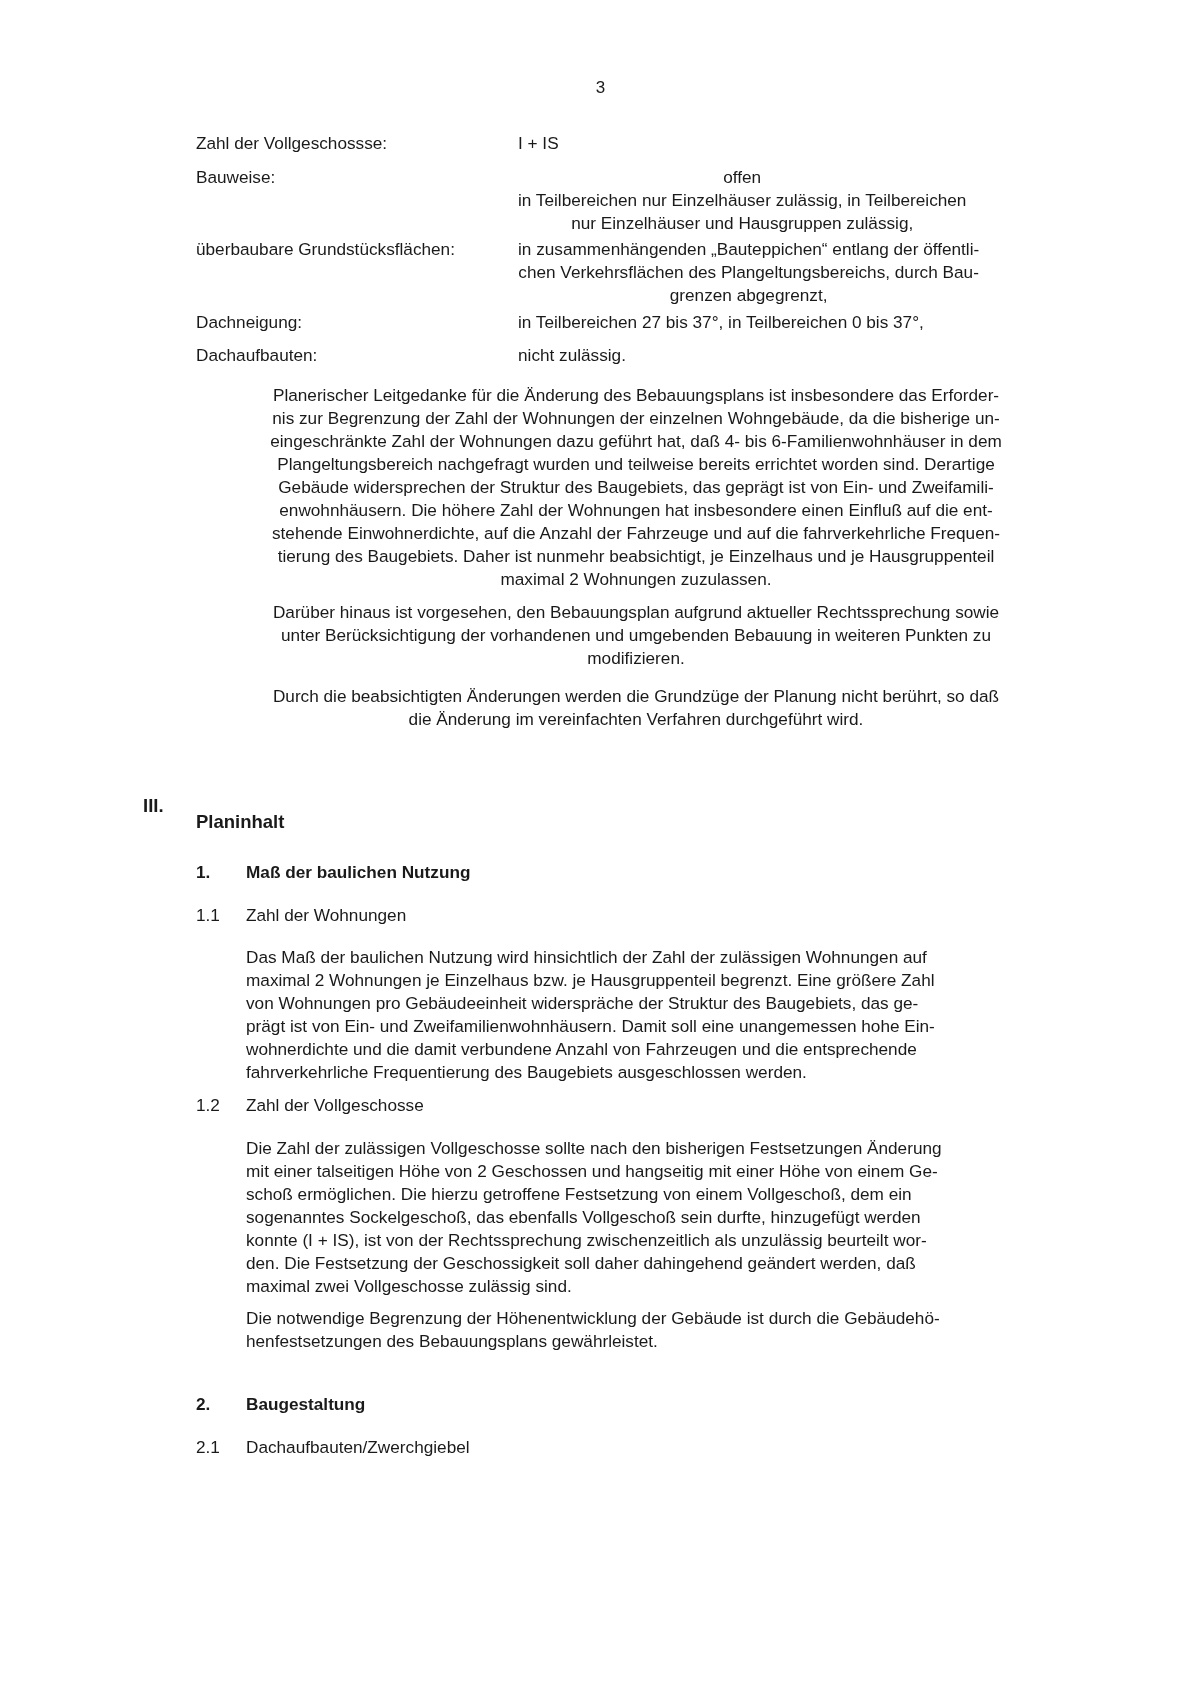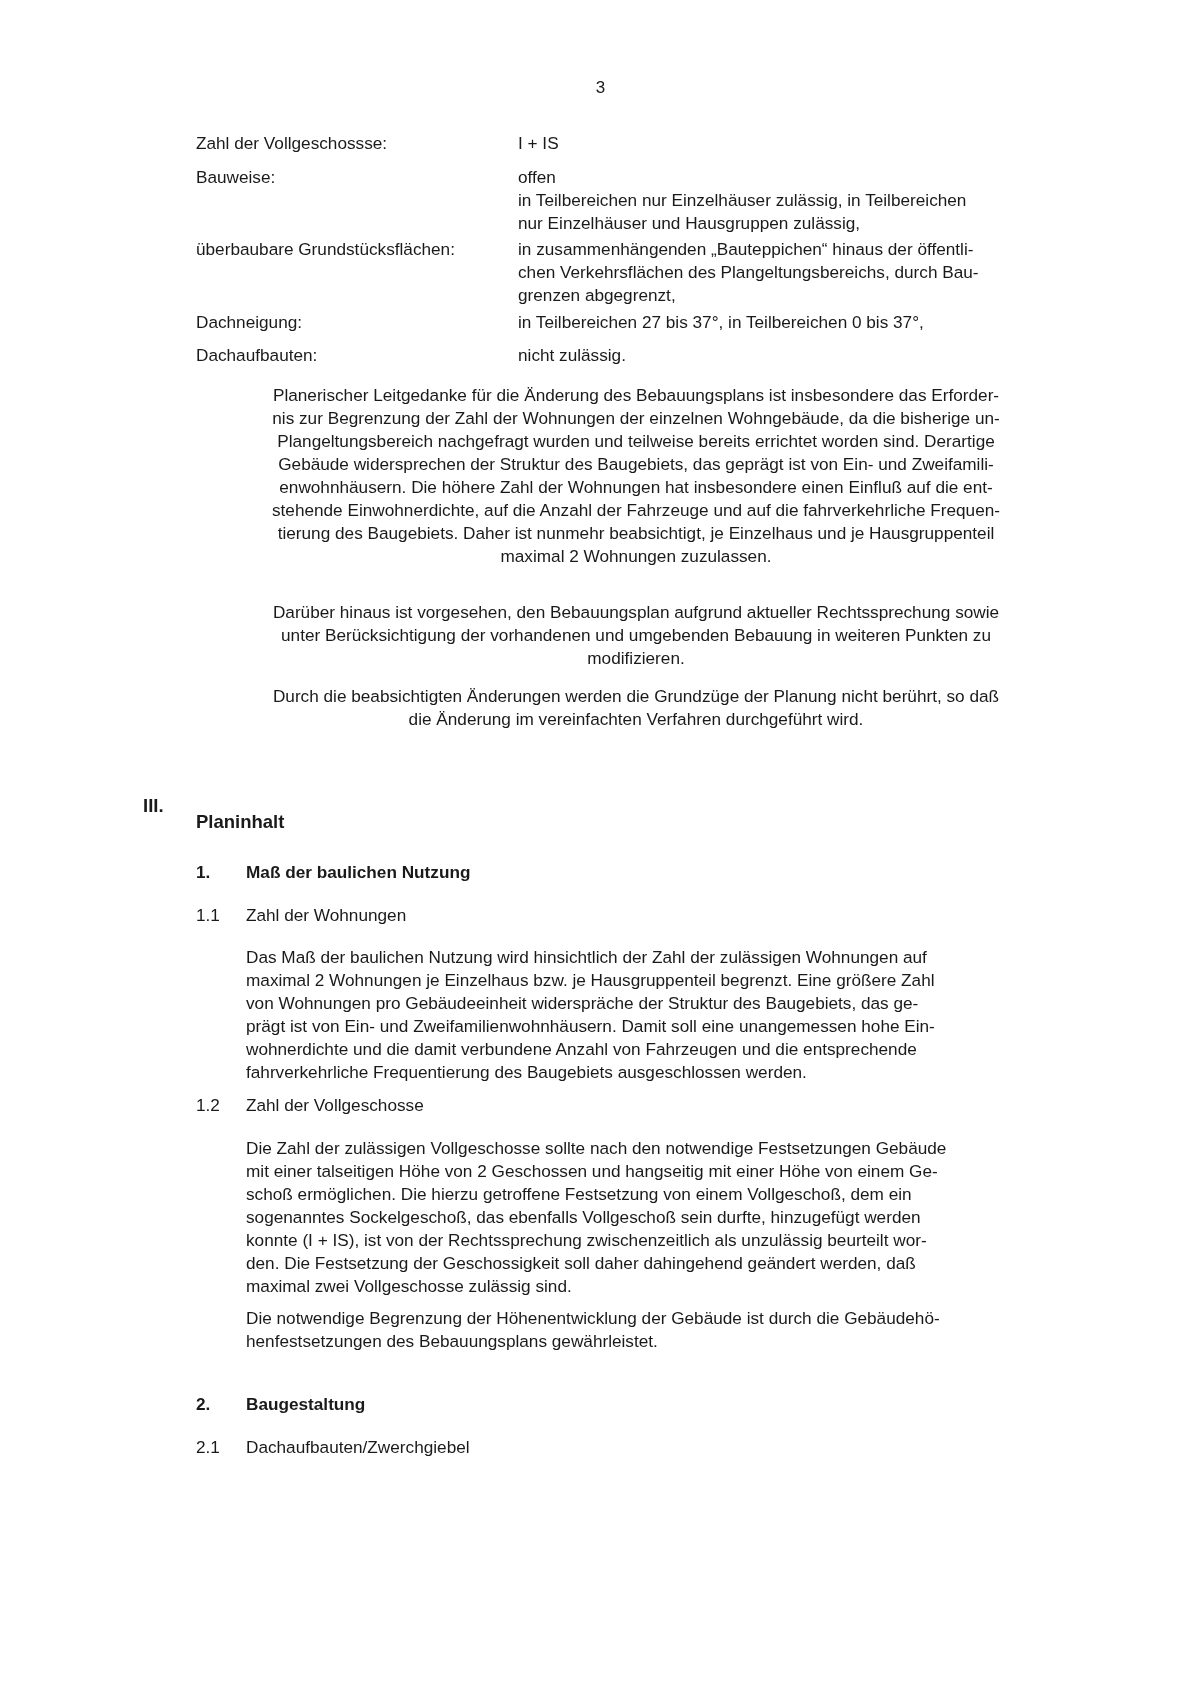--- a/index.html
+++ b/index.html
@@ -5,21 +5,21 @@
     html, body { margin: 0; padding: 0; background: #ffffff; }
     body {
       width: 1201px; height: 1700px; position: relative; overflow: hidden;
       font-family: "Liberation Sans", sans-serif; color: #1a1a1a;
       font-size: 17.2px; line-height: 23px;
     }
     .page-number { position: absolute; top: 76px; left: 0; width: 1201px; text-align: center; font-size: 17px; }
     .abs { position: absolute; }
     .line { display: block; white-space: nowrap; }
     .label { left: 196px; text-align: right; }
-    .value { left: 518px; }
+    .value { left: 518px; text-align: center; }
     .para { left: 196px; width: 880px; text-align: center; }
     .para-indent { left: 246px; width: 830px; }
     .h-roman { left: 143px; font-weight: bold; font-size: 18.5px; }
     .h-main { left: 196px; font-weight: bold; font-size: 18.5px; margin-top: 16px; }
     .h-num { left: 196px; font-weight: bold; }
     .h-title { left: 246px; font-weight: bold; }
     .sub-num { left: 196px; }
     .sub-title { left: 246px; }
   </style>
 </head>
@@ -35,39 +35,40 @@
 
   <div class="abs label" style="top:166px">Bauweise:</div>
   <div class="abs value" style="top:166px">
     <span class="line">offen</span>
     <span class="line">in Teilbereichen nur Einzelhäuser zulässig, in Teilbereichen</span>
     <span class="line">nur Einzelhäuser und Hausgruppen zulässig,</span>
   </div>
 
   <div class="abs label" style="top:238px">überbaubare Grundstücksflächen:</div>
   <div class="abs value" style="top:238px">
-    <span class="line">in zusammenhängenden „Bauteppichen“ hinaus der öffentli-</span>
+    <span class="line">in zusammenhängenden „Bauteppichen“ entlang der öffentli-</span>
     <span class="line">chen Verkehrsflächen des Plangeltungsbereichs, durch Bau-</span>
     <span class="line">grenzen abgegrenzt,</span>
   </div>
 
   <div class="abs label" style="top:311px">Dachneigung:</div>
   <div class="abs value" style="top:311px">
     <span class="line">in Teilbereichen 27 bis 37°, in Teilbereichen 0 bis 37°,</span>
   </div>
 
   <div class="abs label" style="top:344px">Dachaufbauten:</div>
   <div class="abs value" style="top:344px">
     <span class="line">nicht zulässig.</span>
   </div>
 </div>
 
 <div class="abs para" style="top:384px">
   <span class="line">Planerischer Leitgedanke für die Änderung des Bebauungsplans ist insbesondere das Erforder-</span>
   <span class="line">nis zur Begrenzung der Zahl der Wohnungen der einzelnen Wohngebäude, da die bisherige un-</span>
+  <span class="line">eingeschränkte Zahl der Wohnungen dazu geführt hat, daß 4- bis 6-Familienwohnhäuser in dem</span>
   <span class="line">Plangeltungsbereich nachgefragt wurden und teilweise bereits errichtet worden sind. Derartige</span>
   <span class="line">Gebäude widersprechen der Struktur des Baugebiets, das geprägt ist von Ein- und Zweifamili-</span>
   <span class="line">enwohnhäusern. Die höhere Zahl der Wohnungen hat insbesondere einen Einfluß auf die ent-</span>
   <span class="line">stehende Einwohnerdichte, auf die Anzahl der Fahrzeuge und auf die fahrverkehrliche Frequen-</span>
   <span class="line">tierung des Baugebiets. Daher ist nunmehr beabsichtigt, je Einzelhaus und je Hausgruppenteil</span>
   <span class="line">maximal 2 Wohnungen zuzulassen.</span>
 </div>
 
 <div class="abs para" style="top:601px">
   <span class="line">Darüber hinaus ist vorgesehen, den Bebauungsplan aufgrund aktueller Rechtssprechung sowie</span>
@@ -95,21 +96,21 @@
   <span class="line">von Wohnungen pro Gebäudeeinheit widerspräche der Struktur des Baugebiets, das ge-</span>
   <span class="line">prägt ist von Ein- und Zweifamilienwohnhäusern. Damit soll eine unangemessen hohe Ein-</span>
   <span class="line">wohnerdichte und die damit verbundene Anzahl von Fahrzeugen und die entsprechende</span>
   <span class="line">fahrverkehrliche Frequentierung des Baugebiets ausgeschlossen werden.</span>
 </div>
 
 <div class="abs sub-num" style="top:1094px">1.2</div>
 <div class="abs sub-title" style="top:1094px">Zahl der Vollgeschosse</div>
 
 <div class="abs para-indent" style="top:1137px">
-  <span class="line">Die Zahl der zulässigen Vollgeschosse sollte nach den notwendige Festsetzungen Gebäude</span>
+  <span class="line">Die Zahl der zulässigen Vollgeschosse sollte nach den bisherigen Festsetzungen Änderung</span>
   <span class="line">mit einer talseitigen Höhe von 2 Geschossen und hangseitig mit einer Höhe von einem Ge-</span>
   <span class="line">schoß ermöglichen. Die hierzu getroffene Festsetzung von einem Vollgeschoß, dem ein</span>
   <span class="line">sogenanntes Sockelgeschoß, das ebenfalls Vollgeschoß sein durfte, hinzugefügt werden</span>
   <span class="line">konnte (I + IS), ist von der Rechtssprechung zwischenzeitlich als unzulässig beurteilt wor-</span>
   <span class="line">den. Die Festsetzung der Geschossigkeit soll daher dahingehend geändert werden, daß</span>
   <span class="line">maximal zwei Vollgeschosse zulässig sind.</span>
 </div>
 
 <div class="abs para-indent" style="top:1307px">
   <span class="line">Die notwendige Begrenzung der Höhenentwicklung der Gebäude ist durch die Gebäudehö-</span>

